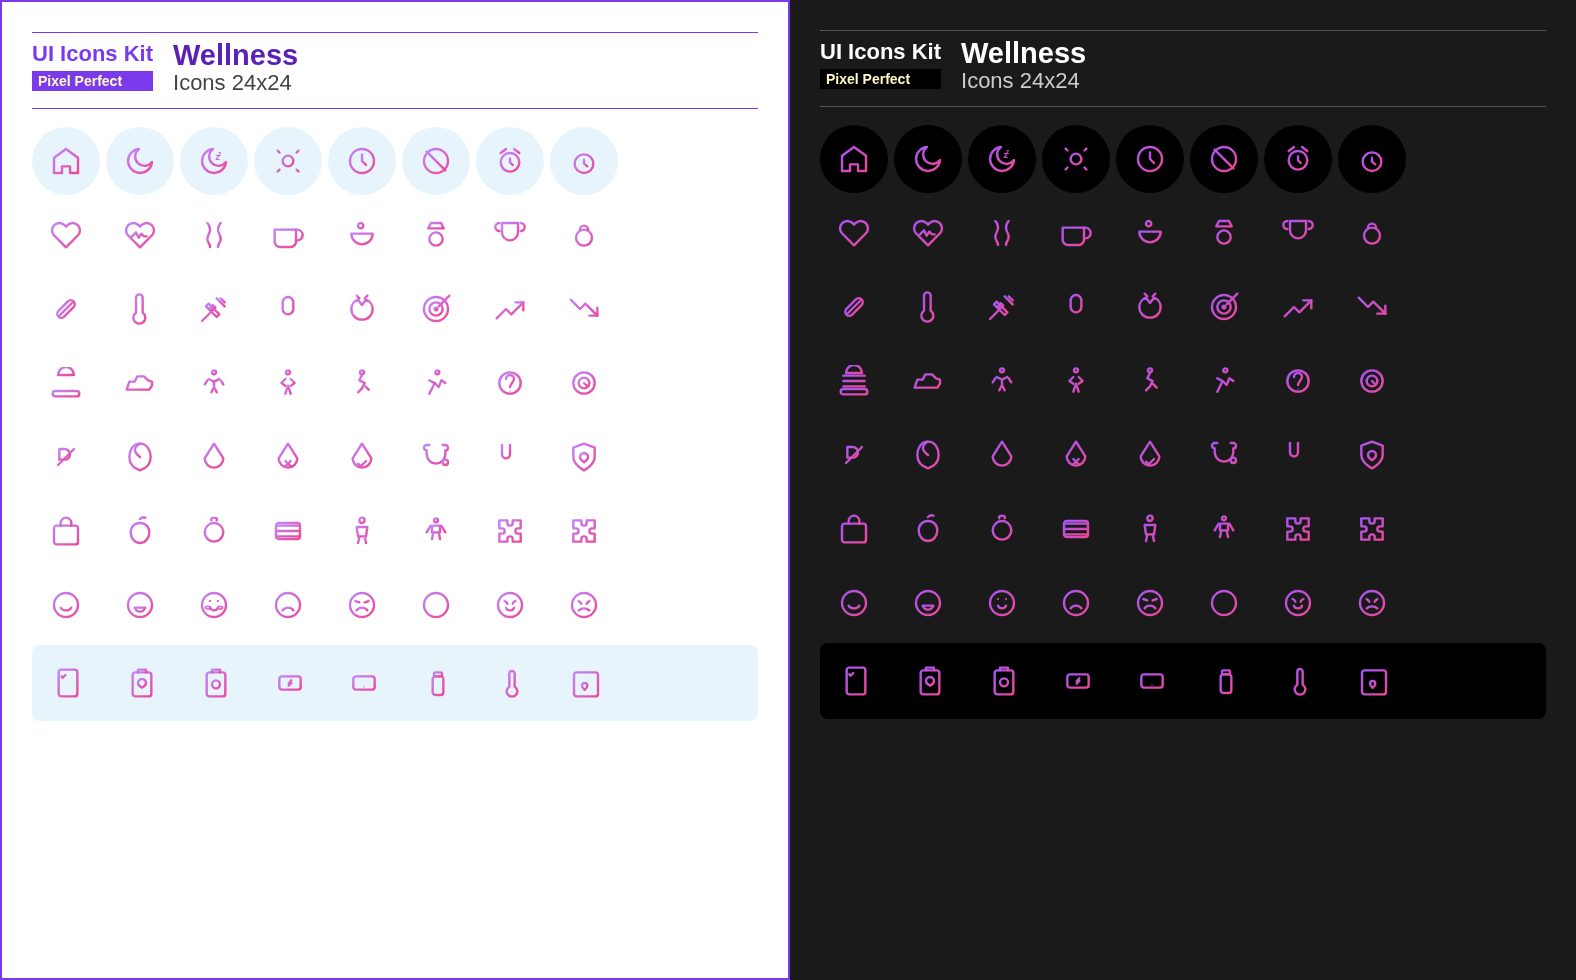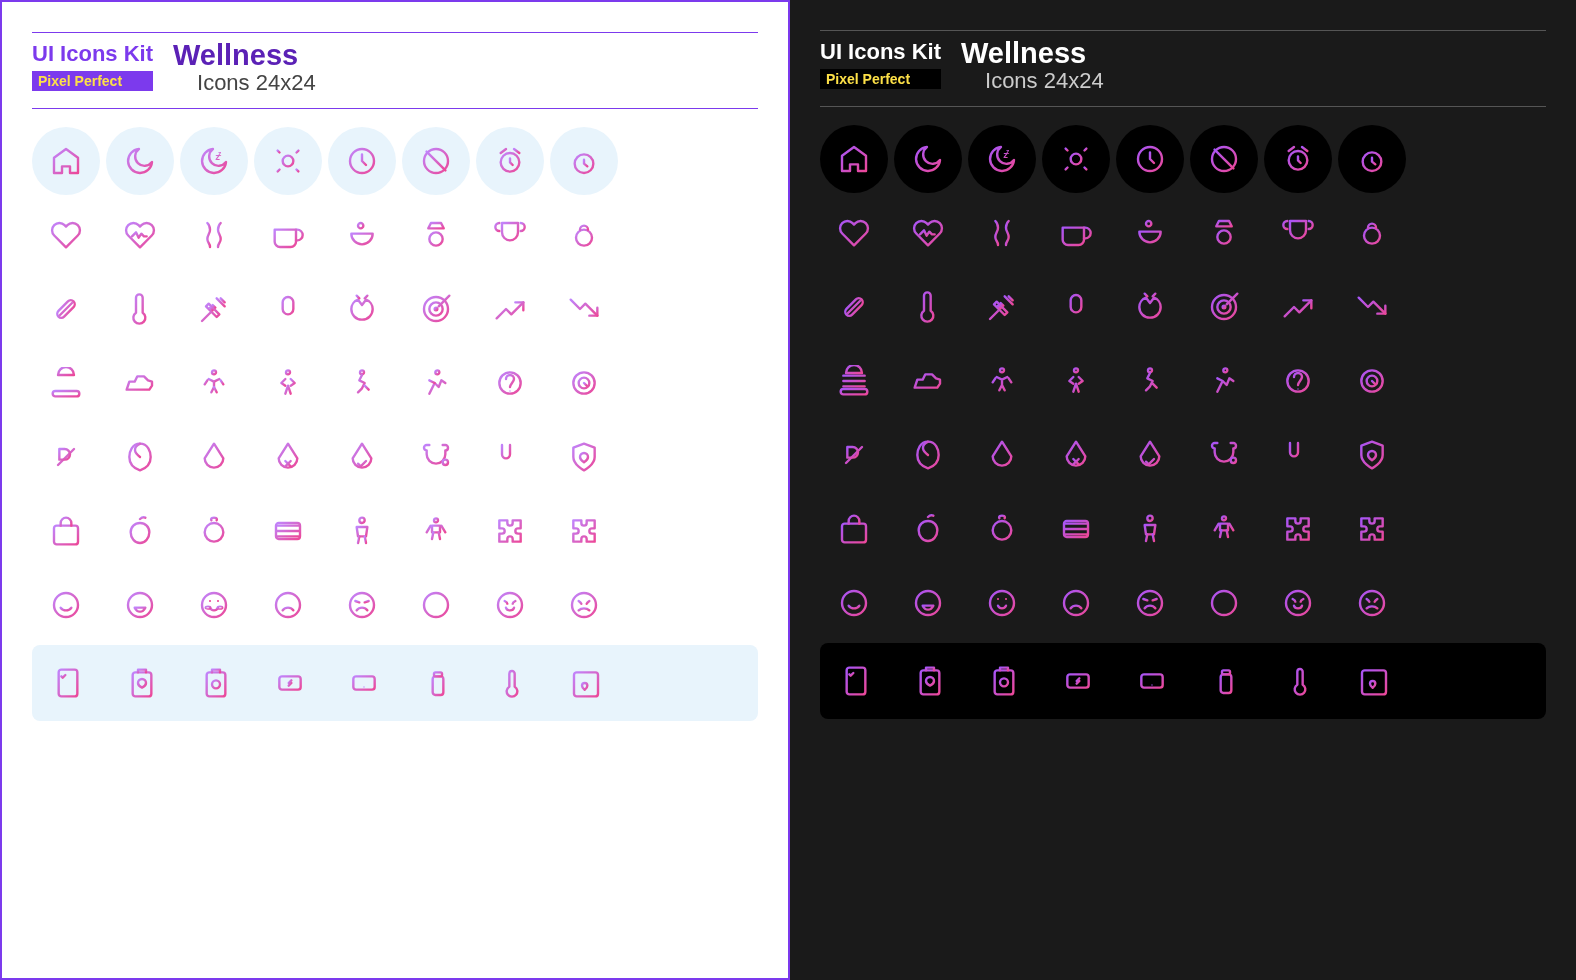--- a/index.html
+++ b/index.html
@@ -62,21 +62,21 @@
       color: #7c3aed;
     }
 
     .panel-dark .kit-title {
       color: #ffffff;
     }
 
     .pixel-perfect {
       font-size: 14px;
       font-weight: 700;
-      color: #fde047;
+      color: #fef9c3;
       padding: 2px 6px;
       margin-top: 4px;
       display: inline-block;
     }
 
     .panel-light .pixel-perfect {
       background: #7c3aed;
     }
 
     .panel-dark .pixel-perfect {
@@ -93,21 +93,20 @@
       color: #5b21b6;
     }
 
     .panel-dark .wellness-title {
       color: #ffffff;
     }
 
     .icons-size {
       font-size: 22px;
       font-weight: 400;
-      margin-left: 24px;
     }
 
     .panel-light .icons-size {
       color: #444;
     }
 
     .panel-dark .icons-size {
       color: #cccccc;
     }
 

